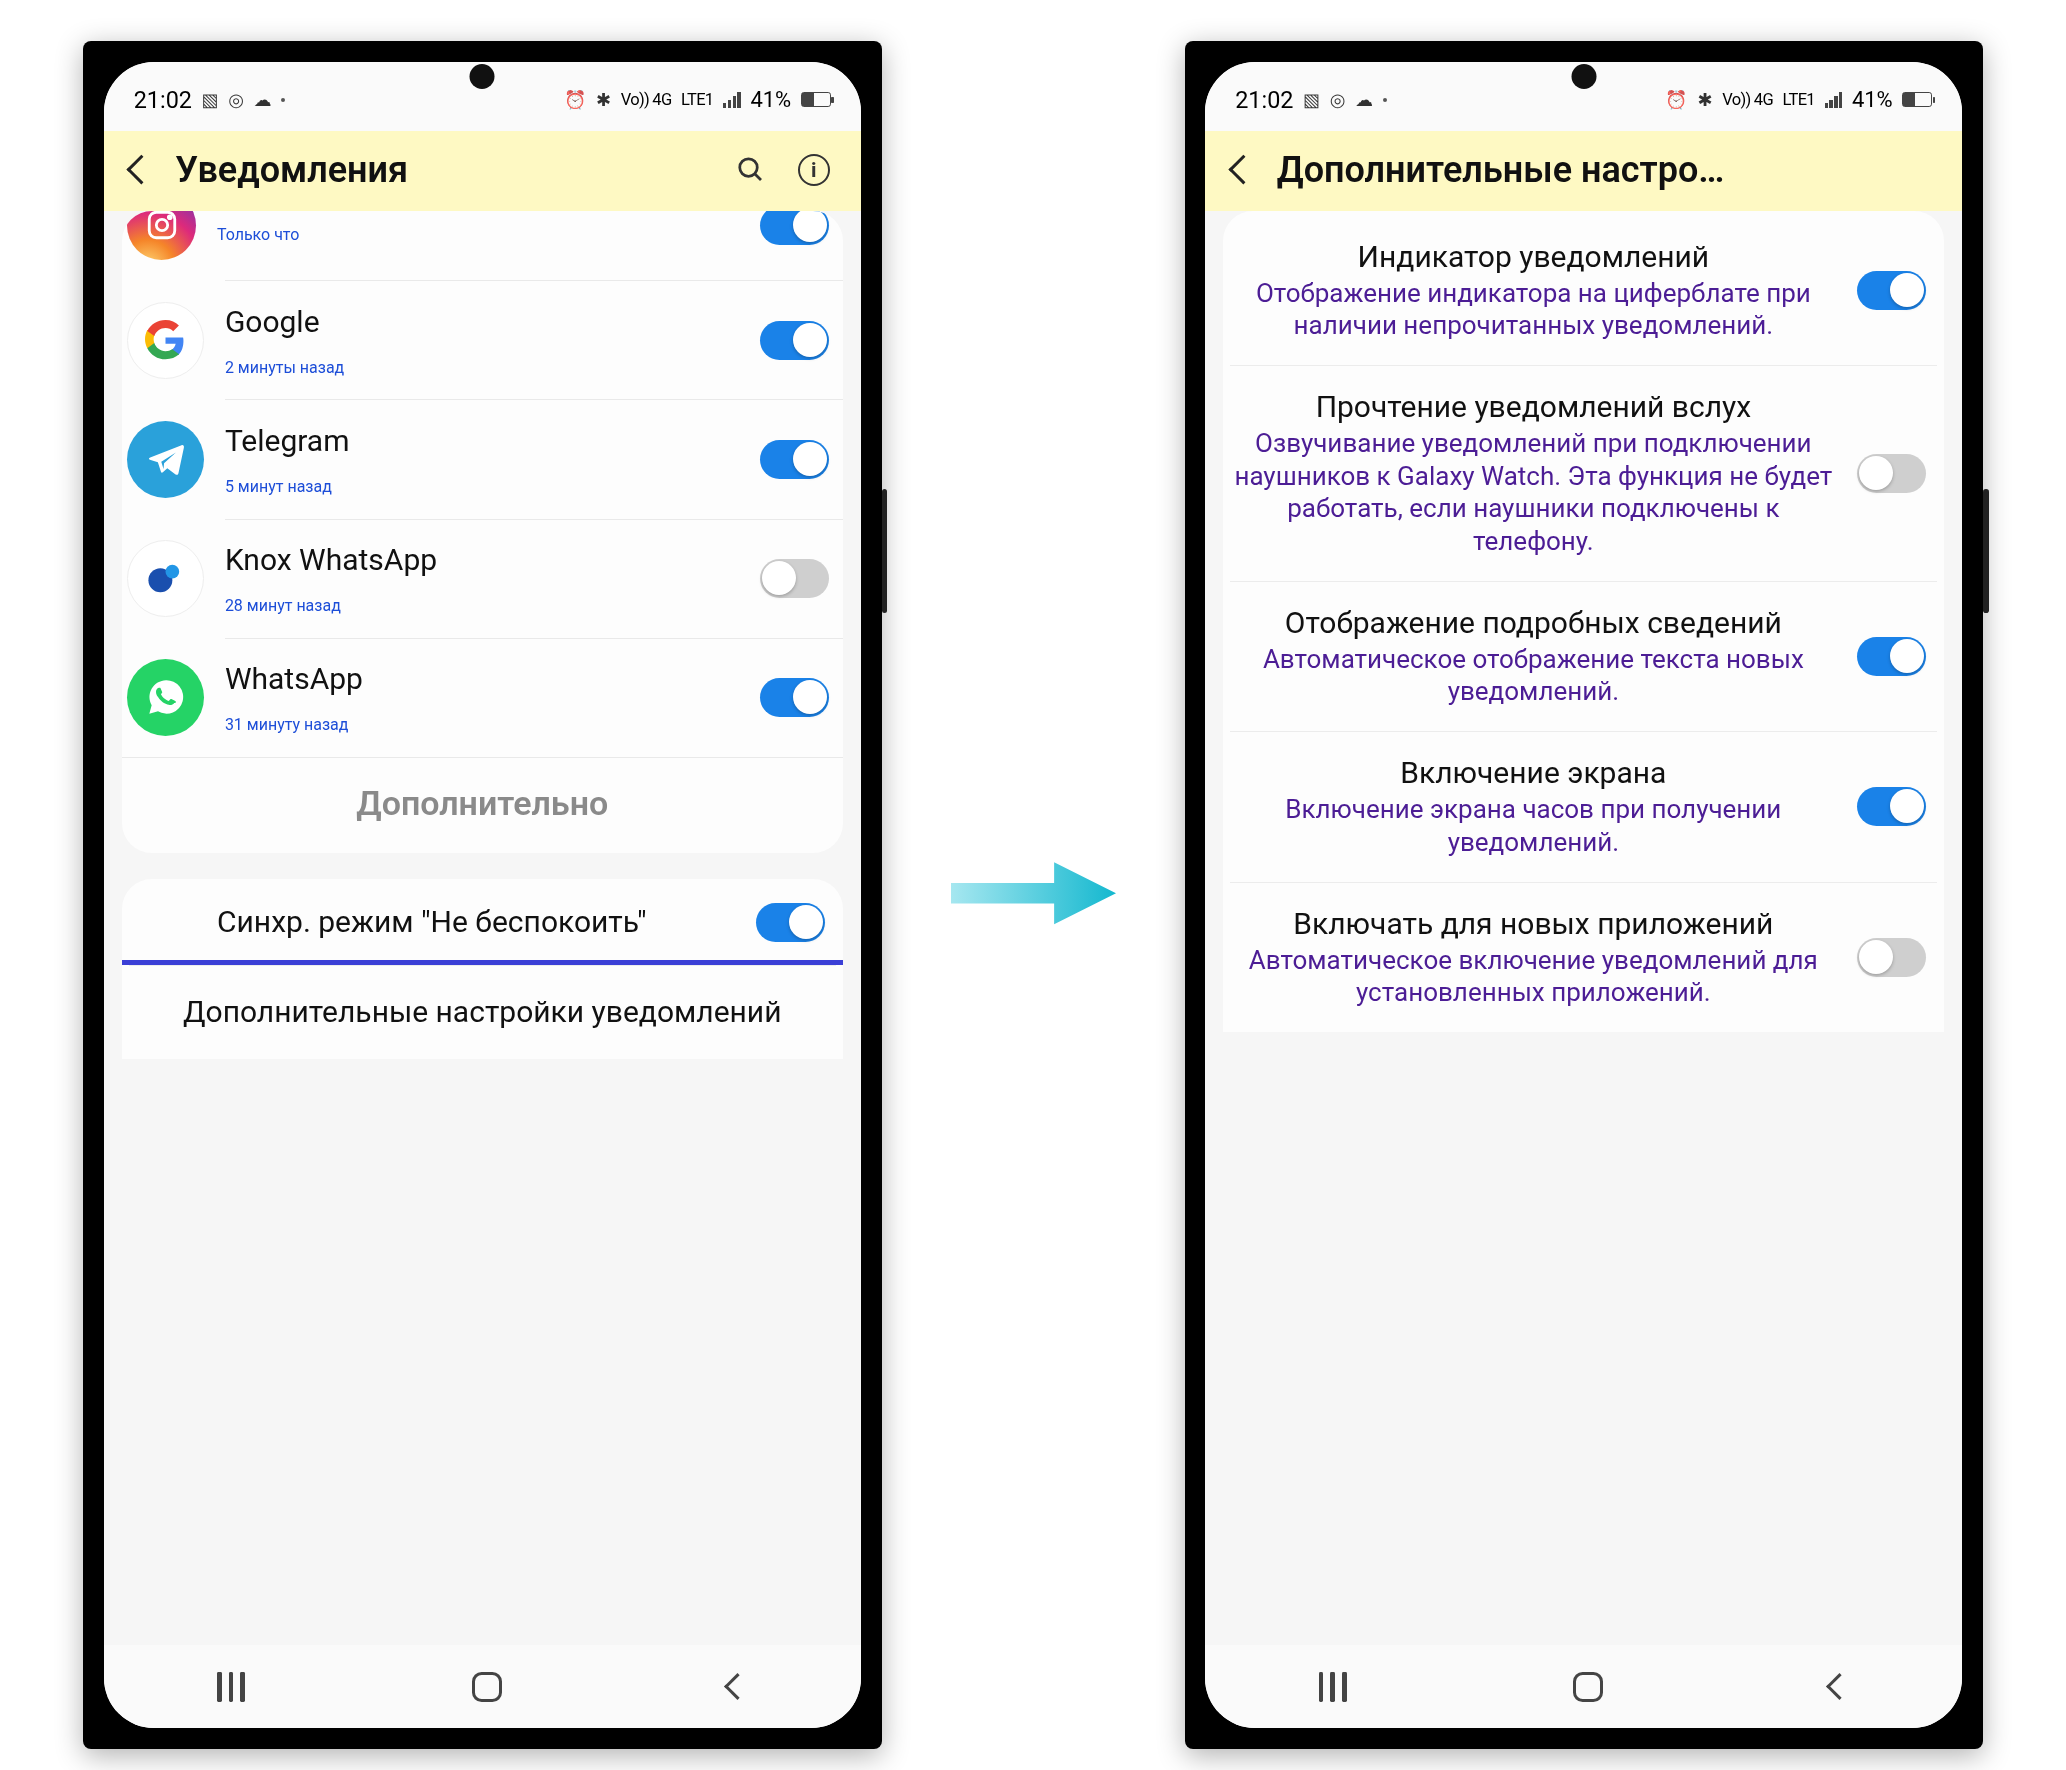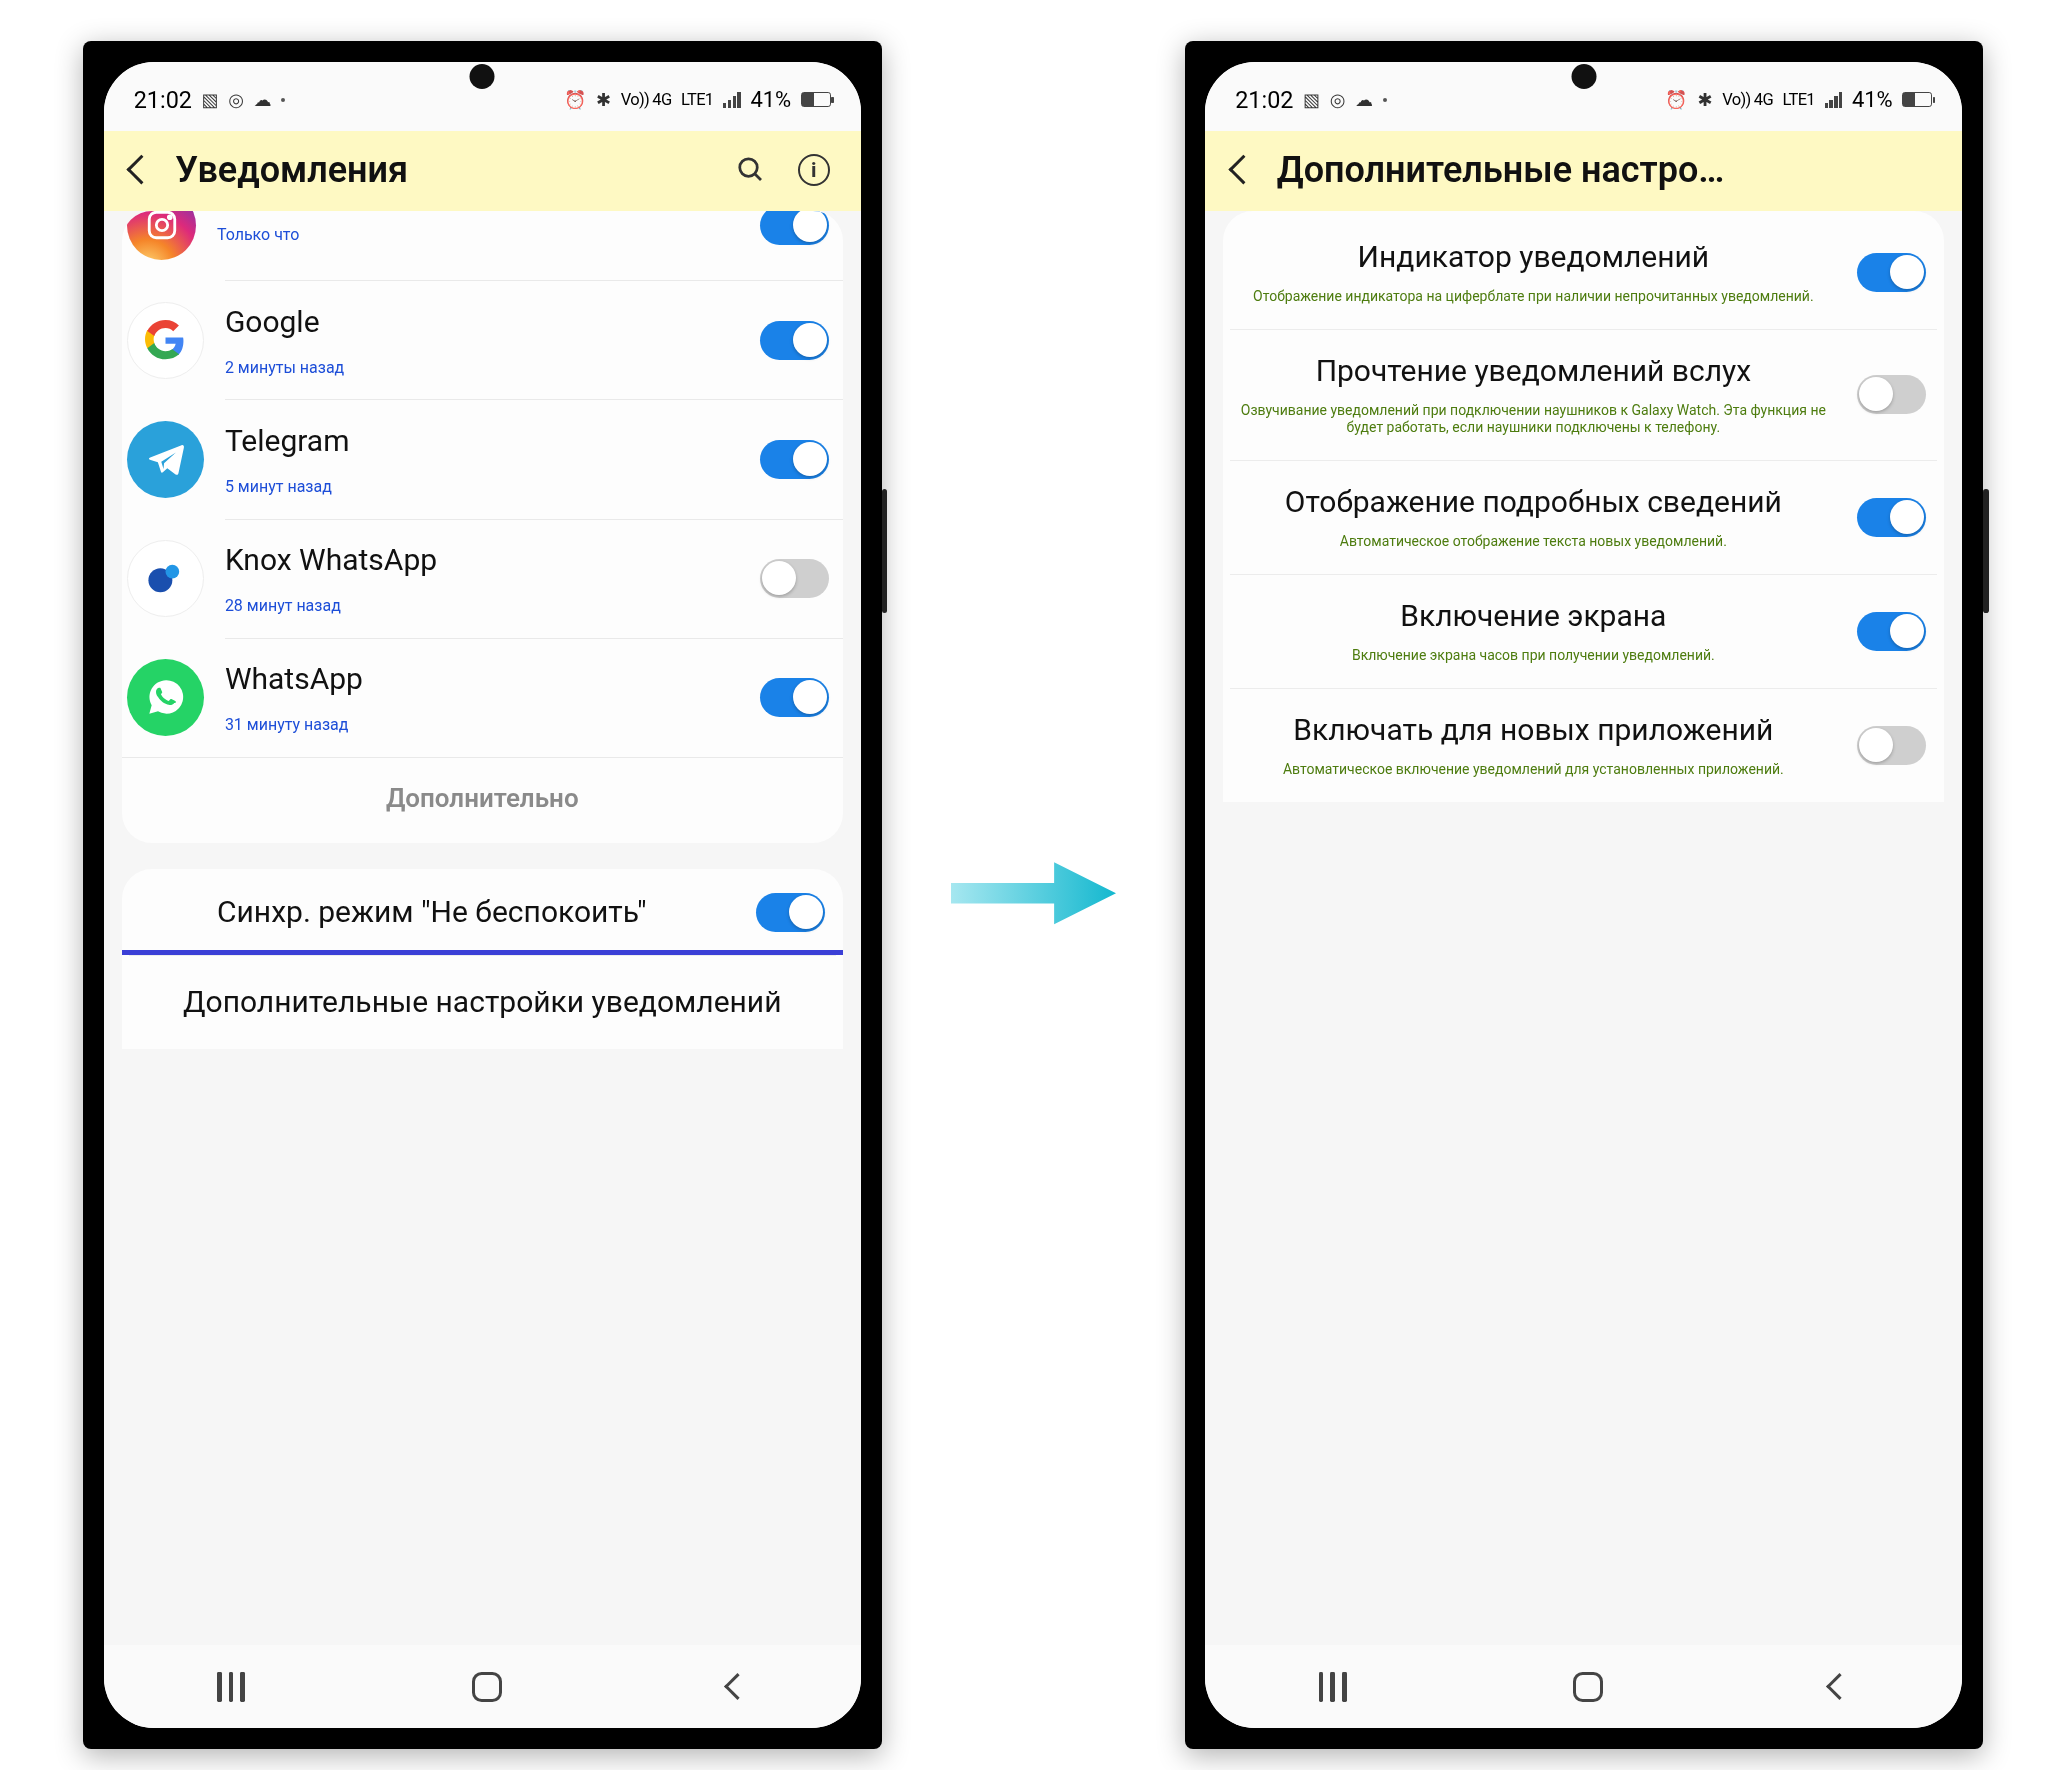--- a/index.html
+++ b/index.html
@@ -138,21 +138,21 @@
   .app-info { flex:1; }
   .app-name { font-size:30px; color:#111; }
   .app-sub { font-size:16px; color:#1d4ed8; margin-top:19px;}
   .google-g {
     width:41px;height:41px;
   }
 
   .more-btn {
     text-align:center;
     padding: 26px 0 30px;
-    font-size:26px;
+    font-size:34px;
     font-weight:600;
     color:#8a8a8a;
   }
 
   
   .toggle {
     width: 69px; height: 39px;
     border-radius: 20.7px;
     position:relative;
     flex-shrink:0;
@@ -168,21 +168,21 @@
   .toggle.off i{ left:2.1px; }
 
   
   .s-row{
     display:flex; align-items:center;
     padding: 23.4px 18px 23.4px 6.9px;
     gap:20.7px;
   }
   .s-text{ flex:1;text-align:center; }
   .s-title{ font-size:30px; color:#111; line-height:1.2;}
-  .s-desc{ font-size:14px; color:#4d7c0f; margin-top:13px; line-height:1.25;}
+  .s-desc{ font-size:26px; color:#4c1d95; margin-top:2px; line-height:1.25;}
 
   .highlight{
     border:5.5px solid #3b3fd6;
     border-radius:2.8px;
     margin:-5.5px;
     padding:5.5px;
   }
   .card:last-of-type{ margin-bottom:0;}
   .card.last{ border-bottom-left-radius:0; border-bottom-right-radius:0;}
 

